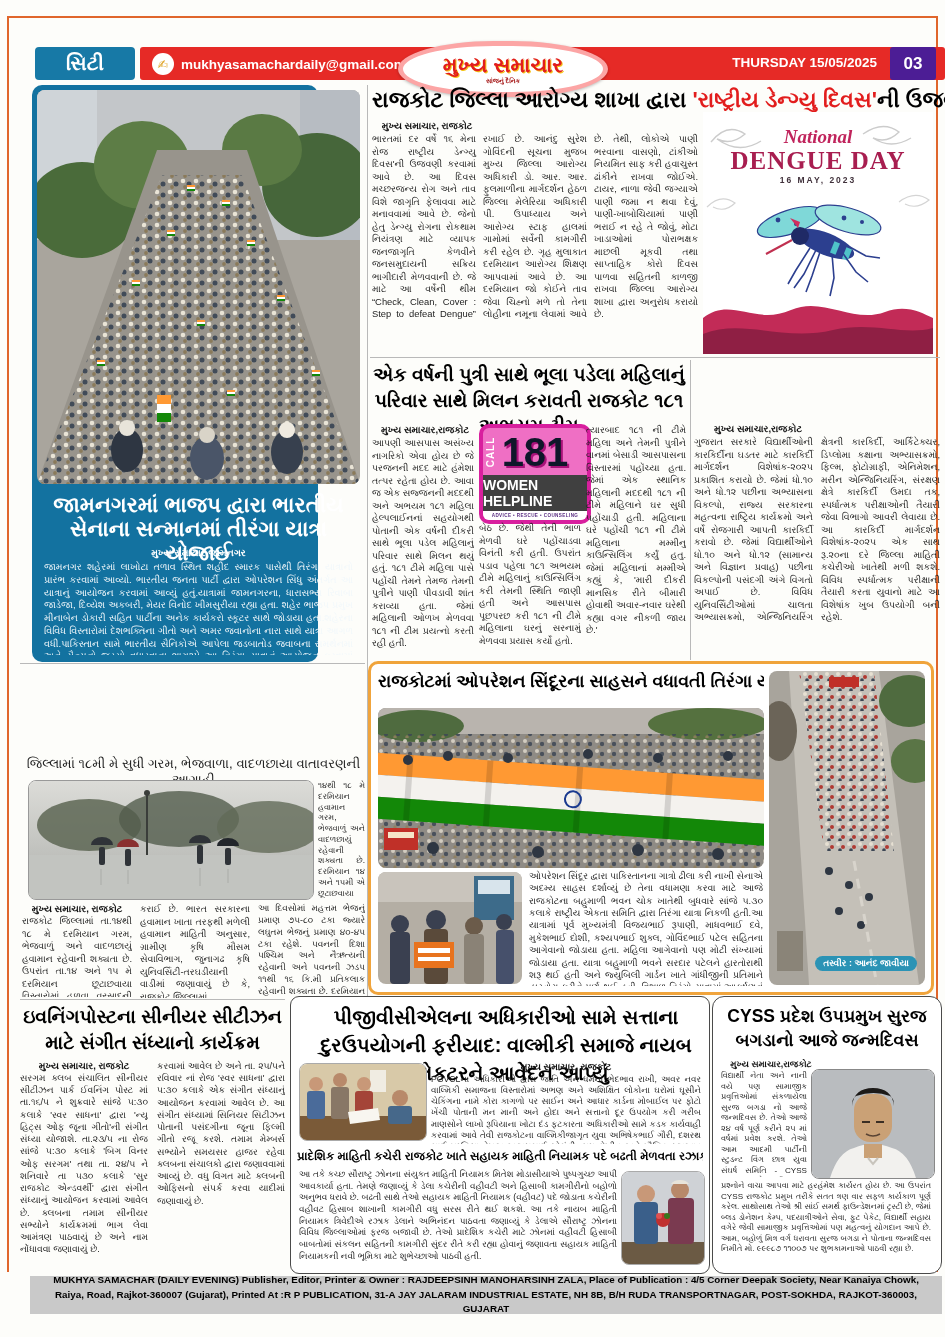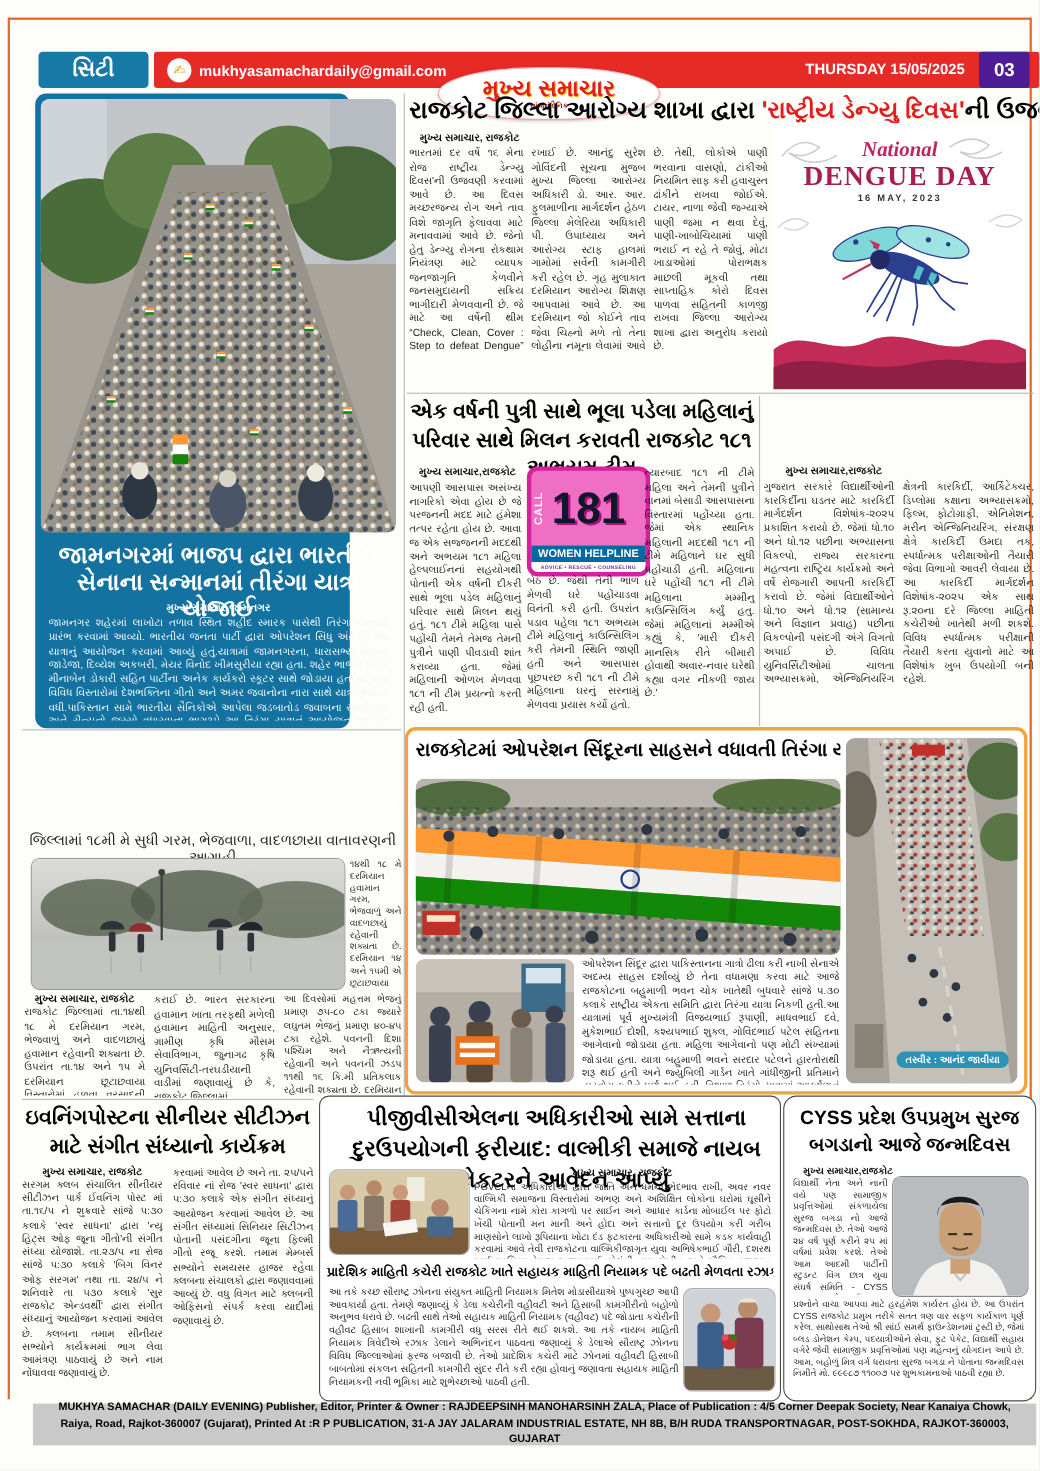--- a/index.html
+++ b/index.html
@@ -14,23 +14,23 @@
   .vline{background:#b9b9b9;width:1px;}
   .hline{background:#b9b9b9;height:1px;}
   .frame-line{background:#e0662c;}
   
   #redbar{background:#e62a26;border-radius:3px;}
   #city-tab{background:#1779a6;color:#fff;font-weight:bold;font-size:20px;
             display:flex;align-items:center;justify-content:center;border-radius:4px;}
   #email{color:#fff;font-weight:bold;font-size:13.5px;display:flex;align-items:center;gap:7px;}
   #email .circ{width:22px;height:22px;border-radius:50%;background:#fff;color:#e0a62c;
                display:flex;align-items:center;justify-content:center;font-size:13px;}
-  #logo-oval{background:#fff;border:1px solid #fca5a5;border-radius:50%/55%;
+  #logo-oval{background:#fff;border:5px solid #fca5a5;border-radius:50%/55%;
              display:flex;flex-direction:column;align-items:center;justify-content:center;
-             box-shadow:0 1px 3px rgba(0,0,0,.25);margin-top:20px;}
+             box-shadow:0 1px 3px rgba(0,0,0,.25);}
   #logo-title{color:#e21d1d;font-weight:bold;font-size:21px;line-height:1;
               text-shadow:1px 1px 0 #f5c518;}
   #logo-sub{color:#a31212;font-size:6.5px;font-weight:bold;margin-top:2px;}
   #date-txt{color:#fff;font-weight:bold;font-size:13.5px;}
   #pageno{background:#4c1d95;color:#fff;font-weight:bold;font-size:17px;
           display:flex;align-items:center;justify-content:center;border-radius:3px;}
   
   #blue-box{background:#1372a0;border-radius:10px;}
   #blue-box .hl{color:#fff;}
   #blue-box .byline{color:#fff;}
@@ -43,21 +43,21 @@
               font-family:"Liberation Serif","DejaVu Serif",serif;text-align:center;line-height:1;}
   #dengue-date{color:#40313b;font-weight:bold;font-size:8.5px;text-align:center;letter-spacing:2px;}
   
   #g181{background:#ef6fc4;border:4px solid #d81f9e;border-radius:10px;overflow:hidden;
         display:flex;flex-direction:column;}
   #g181-top{flex:1;display:flex;align-items:center;justify-content:center;position:relative;}
   #g181-call{position:absolute;left:2px;top:50%;transform:translateY(-50%) rotate(180deg);
              writing-mode:vertical-rl;color:#fff;font-weight:bold;font-size:10px;letter-spacing:1px;}
   #g181-num{color:#0f172a;font-weight:bold;font-size:40px;line-height:1;
             text-shadow:2px 2px 0 #a9127a;}
-  #g181-band{background:#0369a1;color:#fff;font-weight:bold;font-size:10px;text-align:center;
+  #g181-band{background:#404040;color:#fff;font-weight:bold;font-size:14px;
              padding:2px 0;}
   #g181-tag{background:#fff;color:#5a2d82;font-weight:bold;font-size:4.6px;letter-spacing:.4px;
             text-align:center;padding:2px 0;}
   
   #sindoor-box{border:3px solid #f0a43c;border-radius:10px;background:#fff;}
   #caption-pill{background:#2b93b5;color:#fff;font-size:9px;font-weight:bold;
                 border-radius:9px;padding:2px 8px;}
   .round-photo{border-radius:8px;overflow:hidden;display:block;}
   .boxed{border:1.5px solid #4a4a4a;border-radius:9px;background:#fff;}
   #footer-bar{background:#c9c9c9;color:#000;font-weight:bold;font-size:9.8px;line-height:1.5;

